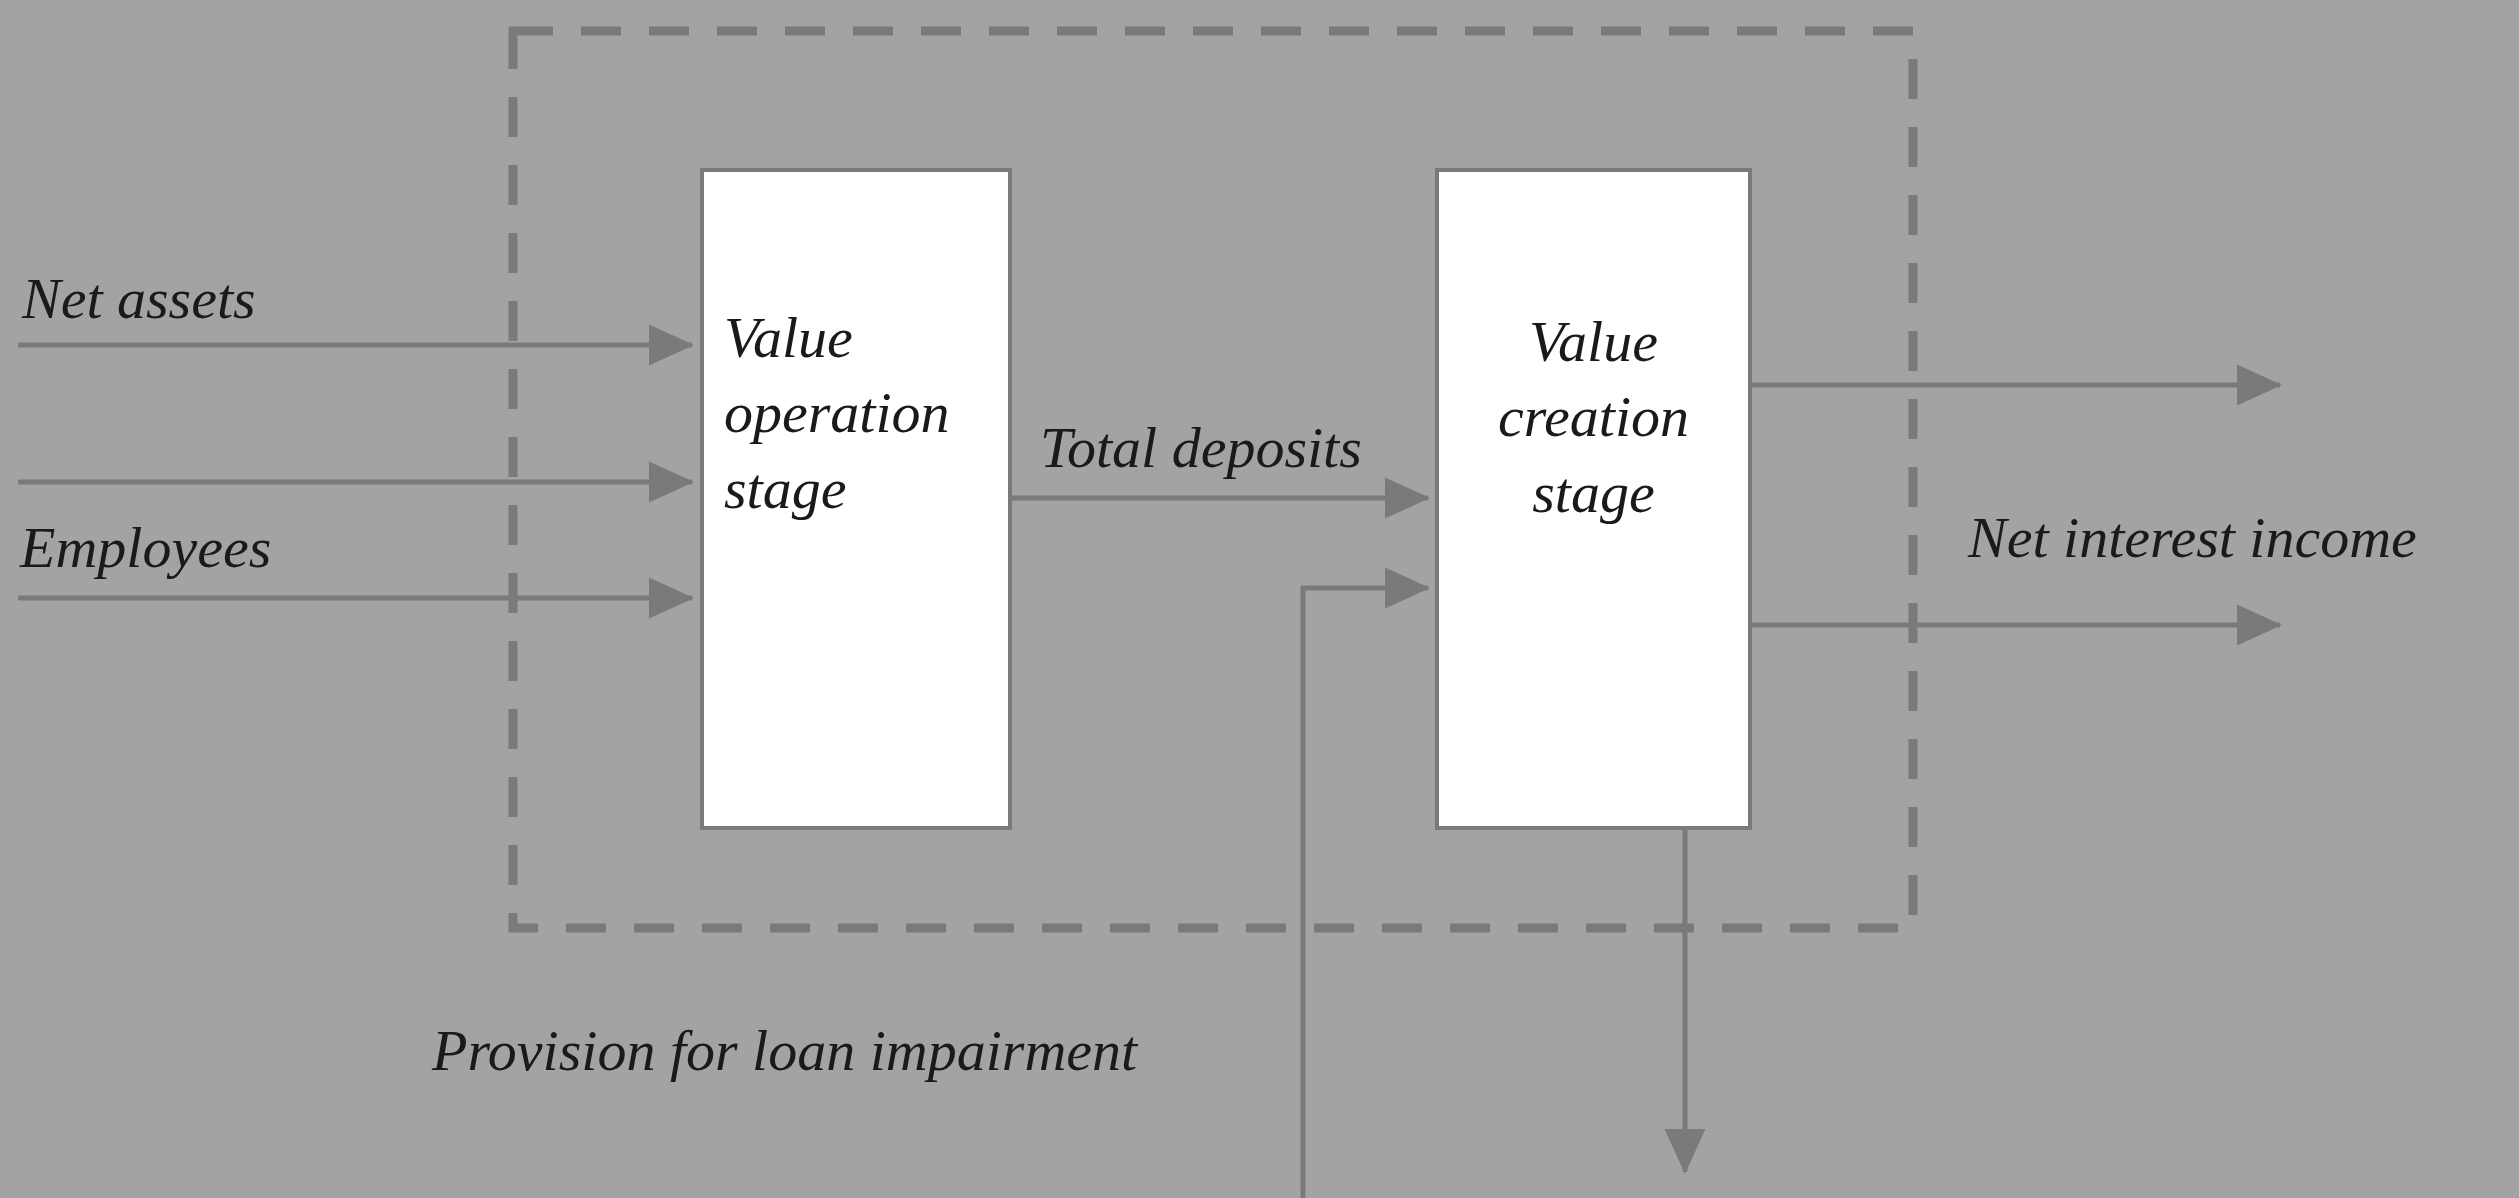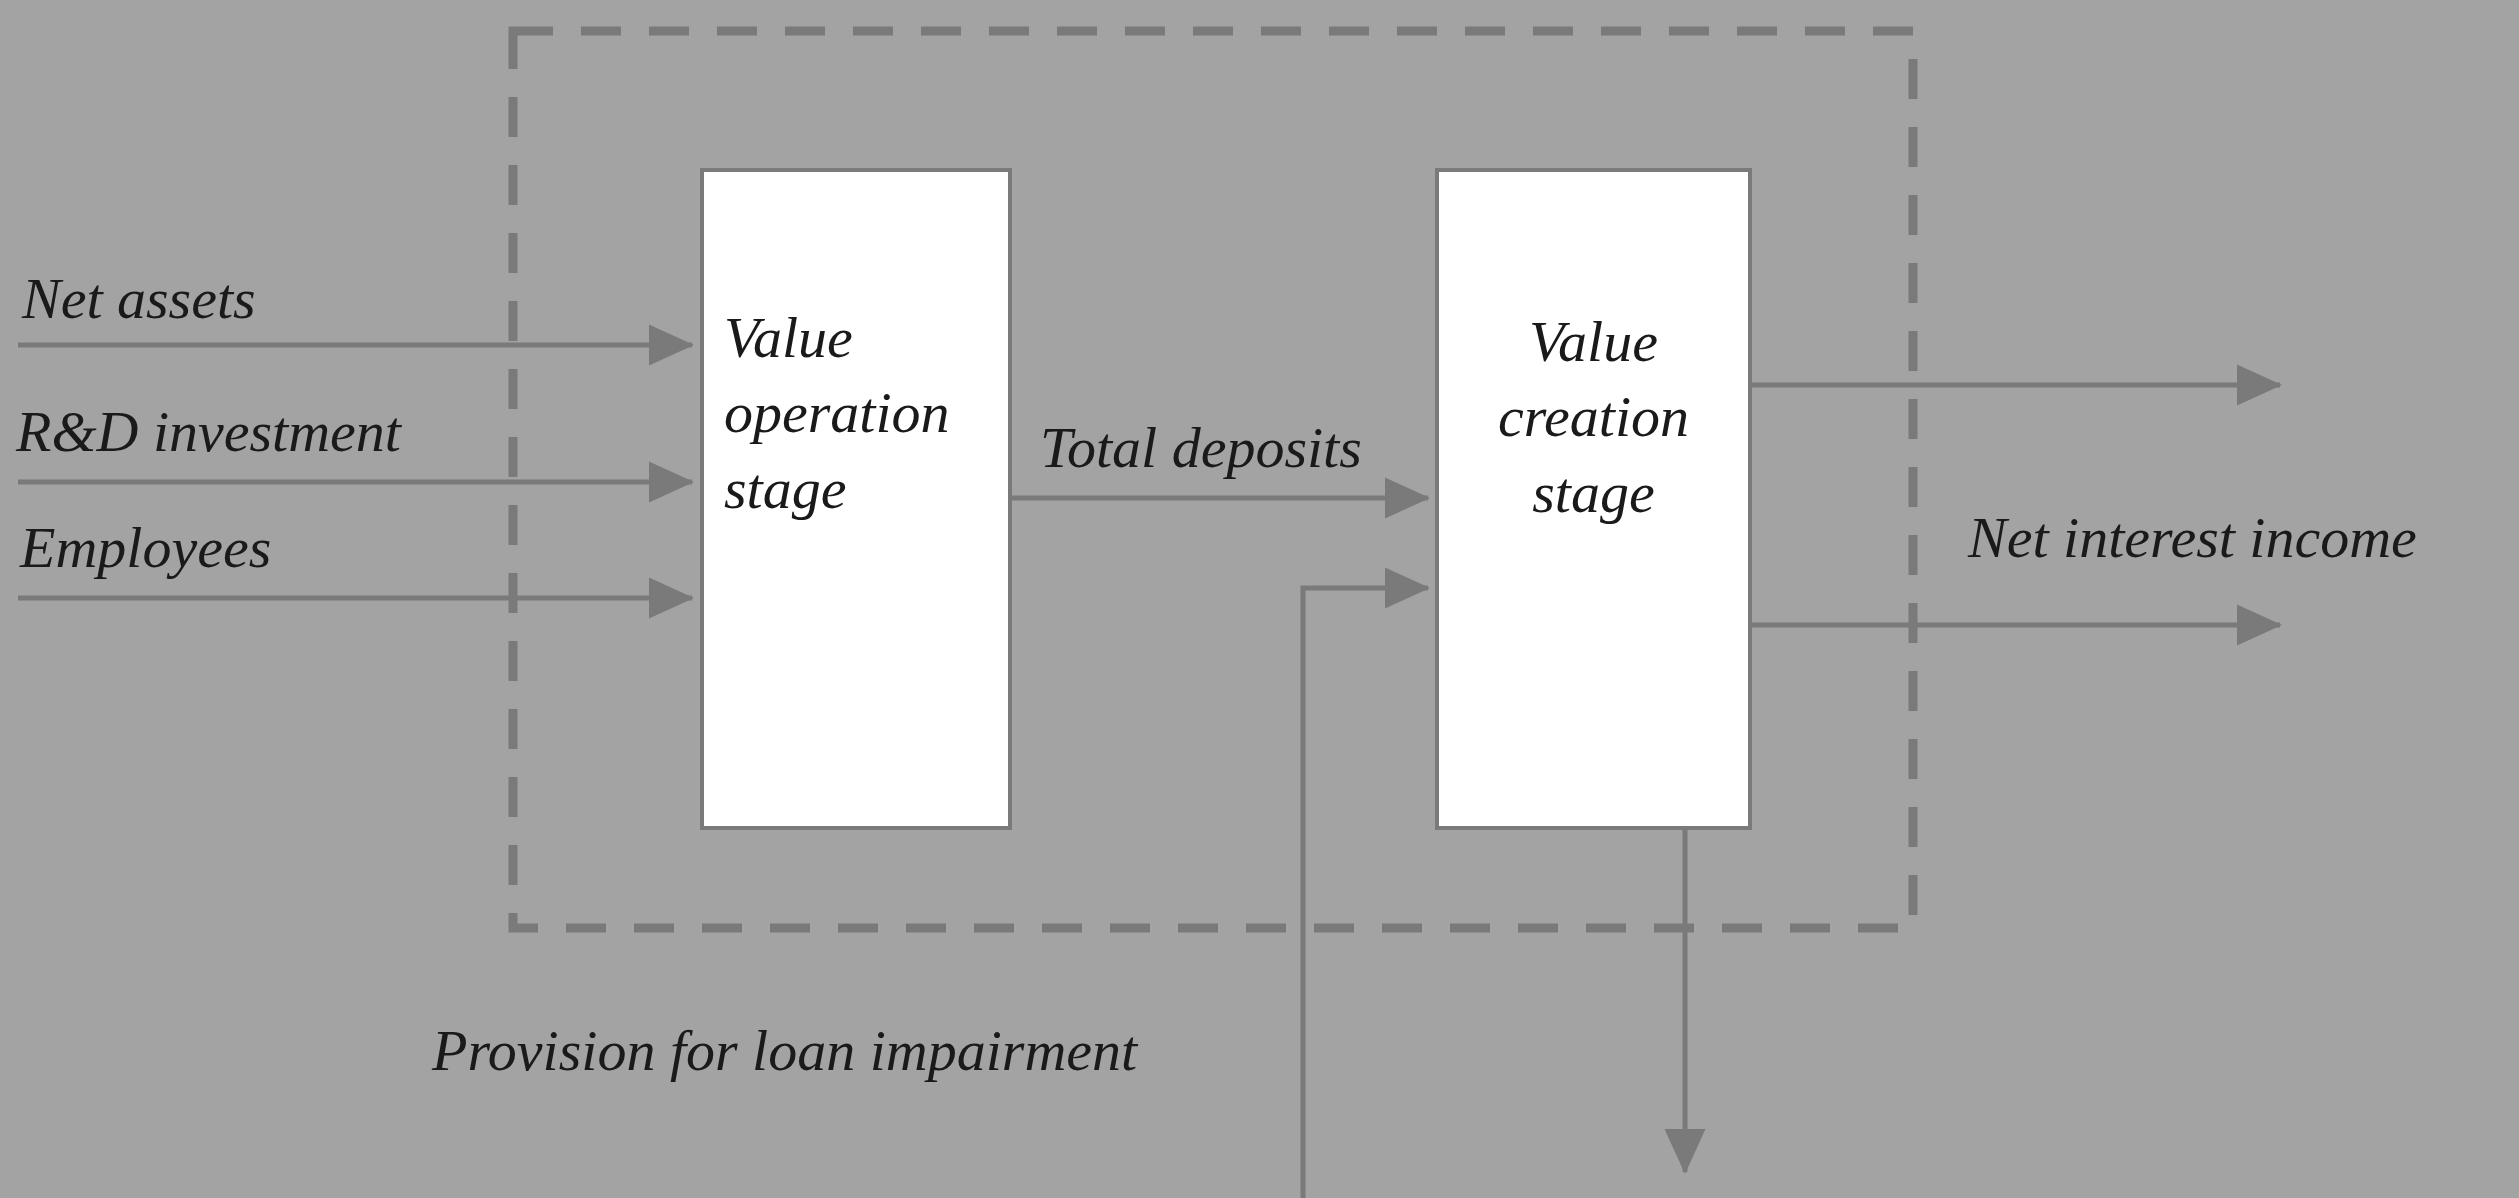--- a/index.html
+++ b/index.html
@@ -87,21 +87,20 @@
   </div>
 
   <div class="box-text center-al" style="left:1437px; top:304px; width:313px;">
     <div>Value</div>
     <div>creation</div>
     <div>stage</div>
   </div>
 
   <div class="lbl" style="left:22px; top:270px;">Net assets</div>
 
-  <div class="lbl" style="left:16px; top:403px;">R&amp;D investment</div>
 
   <div class="lbl" style="left:1040px; top:419px;">Total deposits</div>
 
   <div class="lbl" style="left:20px; top:519px;">Employees</div>
 
 
   <div class="lbl" style="left:1968px; top:509px;">Net interest income</div>
 
   <div class="lbl" style="left:432px; top:1022px;">Provision for loan impairment</div>
 

